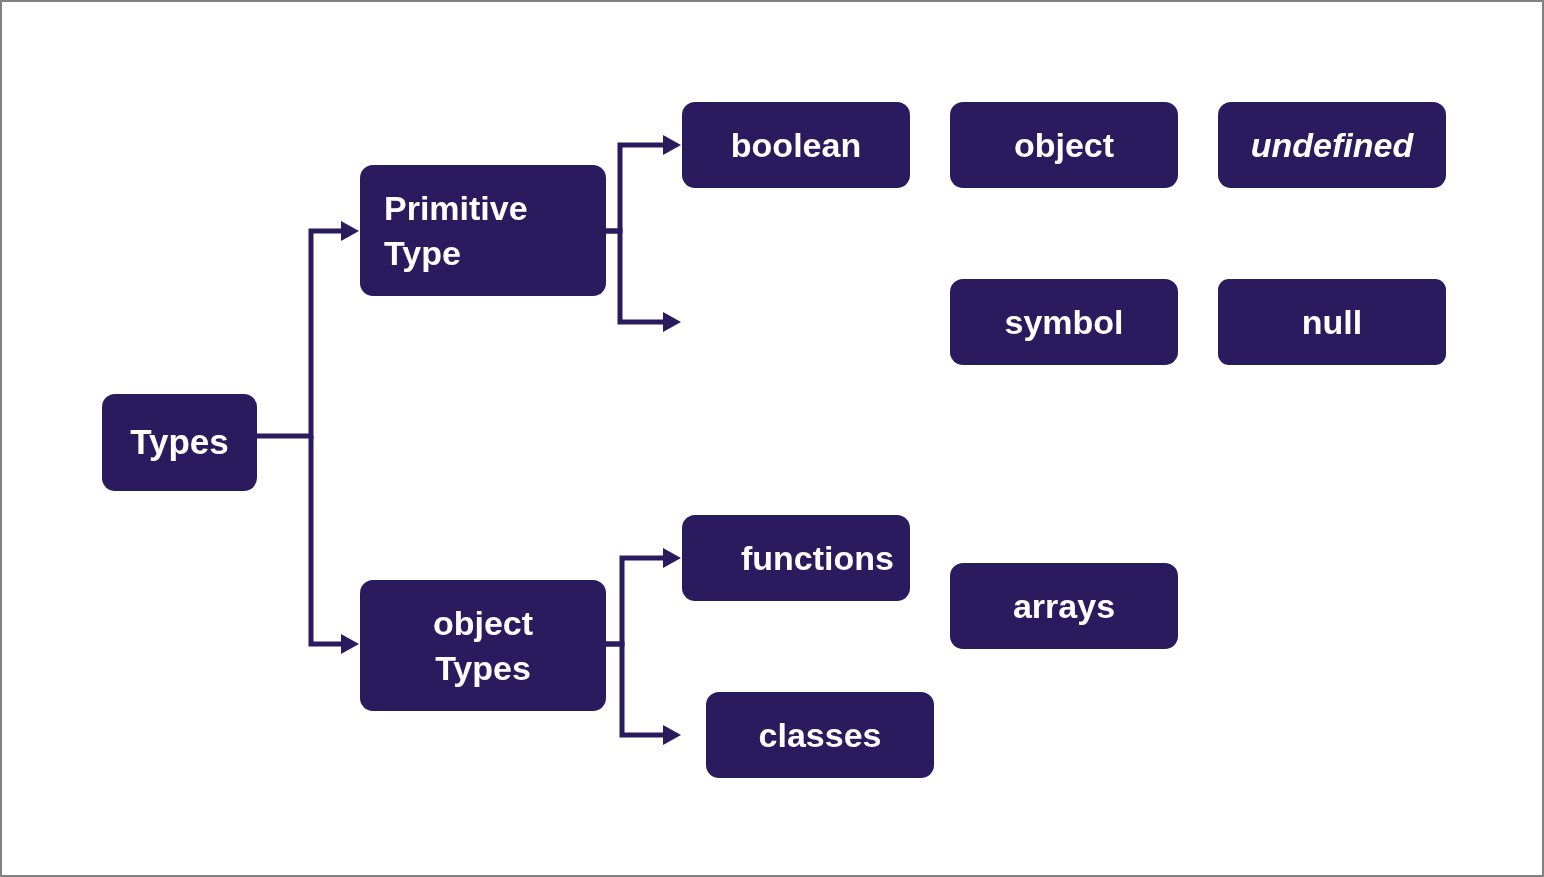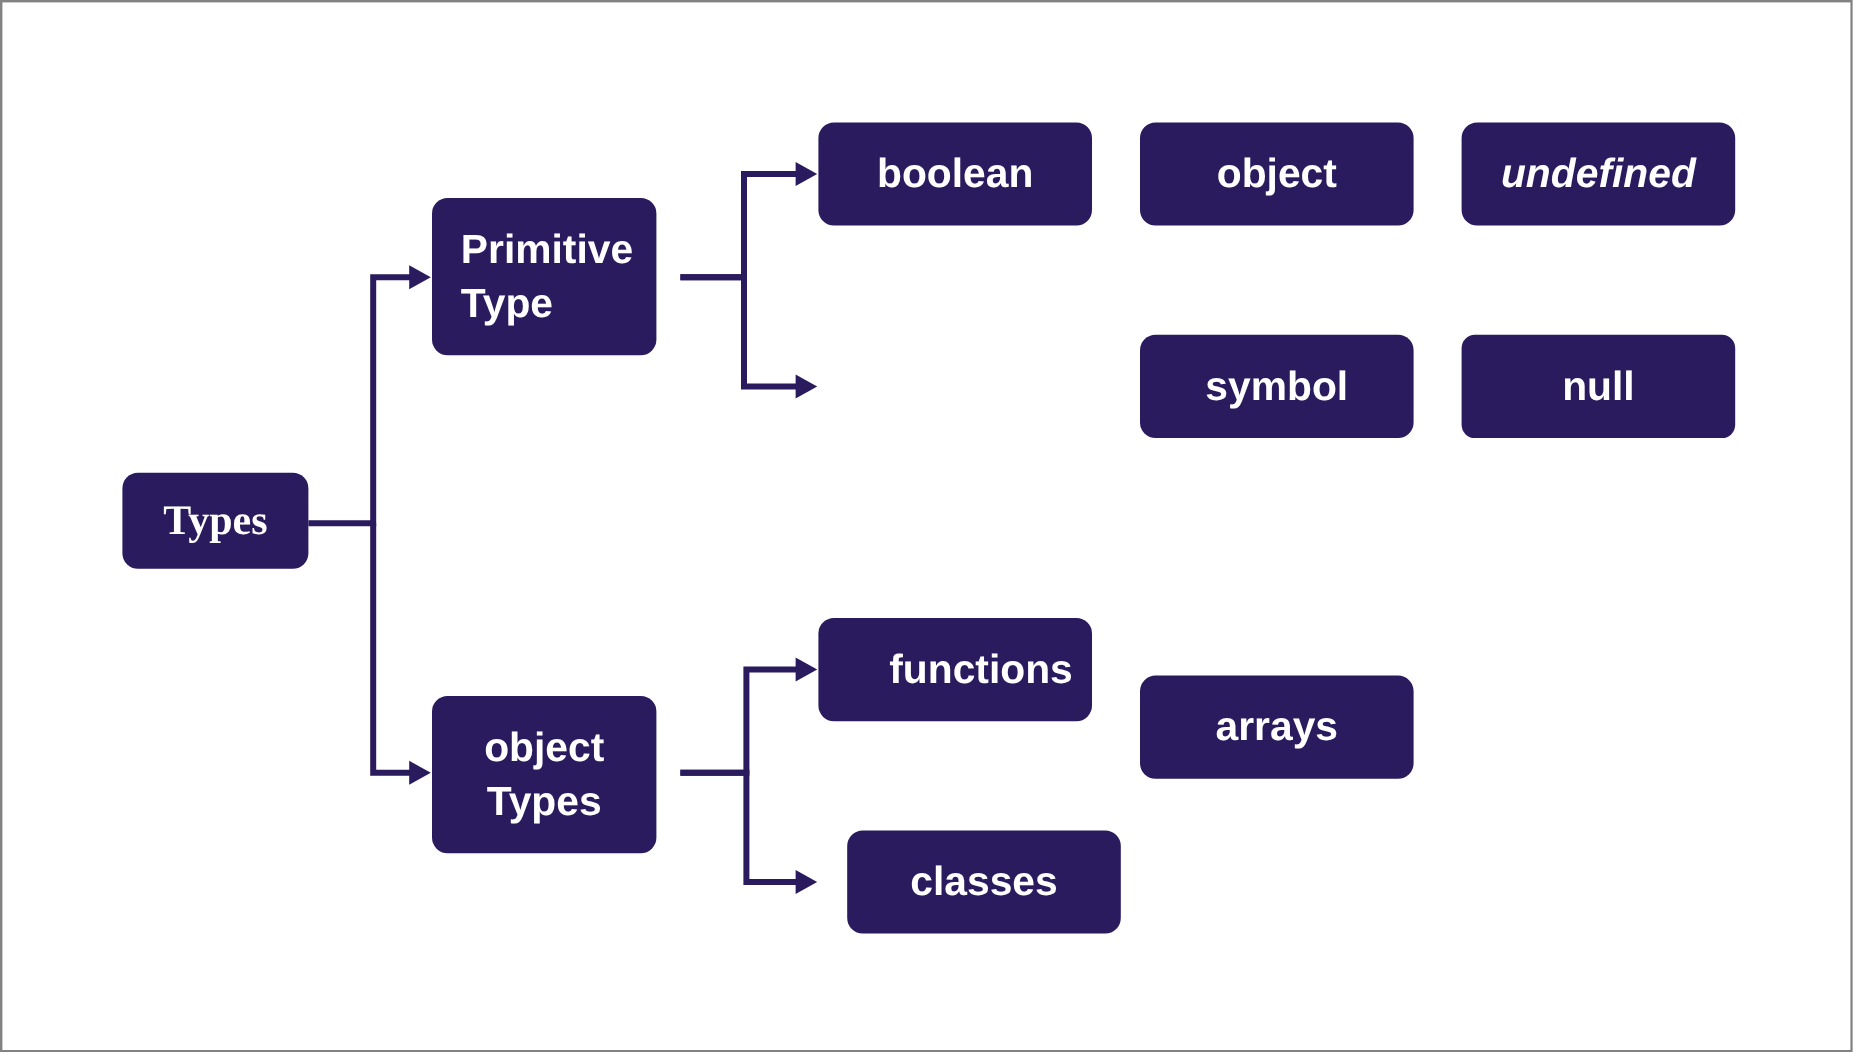--- a/index.html
+++ b/index.html
@@ -46,22 +46,22 @@
     background: var(--node-bg);
     color: var(--node-text);
     border-radius: 13px;
     display: flex;
     align-items: center;
     justify-content: center;
     font-weight: bold;
     text-align: center;
     line-height: 1.32;
   }
-  .node-root   { left: 100px;  top: 392px; width: 155px; height: 80px;  font-size: 35px; font-family: Liberation Serif, serif; }
-  .node-branch { width: 187px; height: 131px; font-size: 34px; }
+  .node-root   { left: 100px;  top: 392px; width: 155px; height: 97px;  font-size: 35px; }
+  .node-branch { width: 246px; height: 131px; font-size: 34px; }
   .node-primitive {
     left: 358px; top: 163px;
     justify-content: flex-start;
     text-align: left;
     padding-left: 24px;
     padding-right: 14px;
   }
   .node-object { left: 358px; top: 578px; padding: 0 32px; }
   .node-leaf { width: 228px; height: 86px; font-size: 34px; }
   .pos-number    { left: 680px;  top: 100px; }

